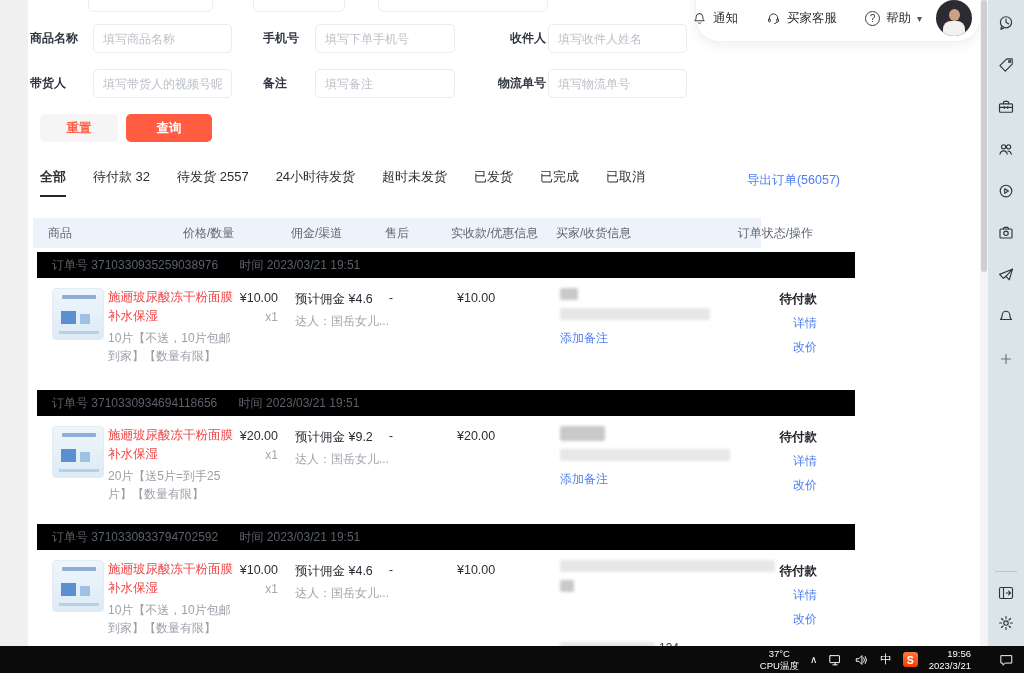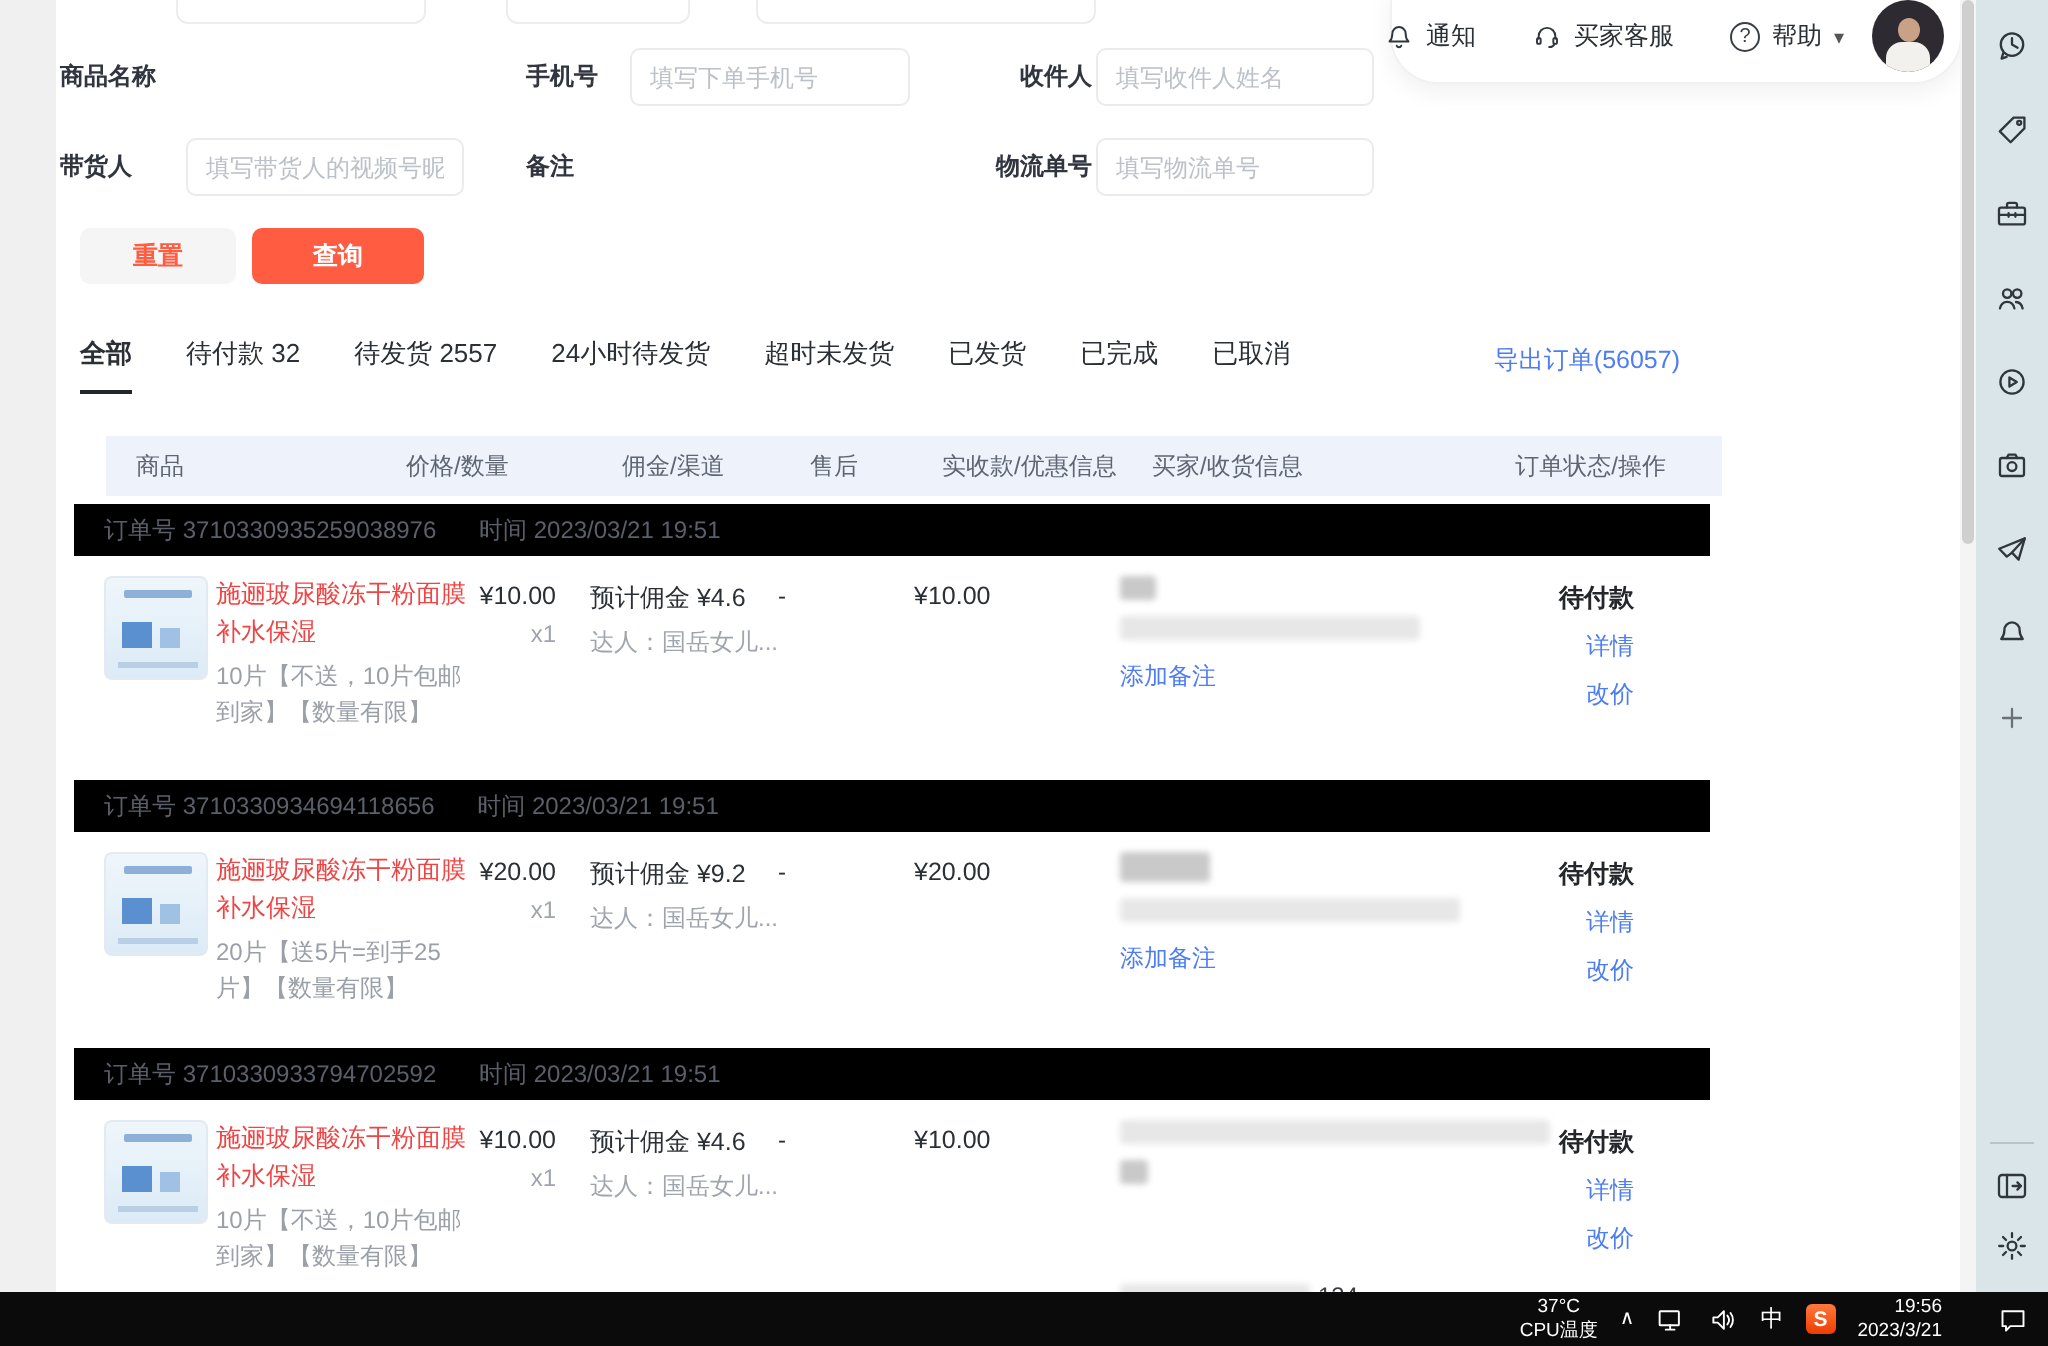--- a/index.html
+++ b/index.html
@@ -33,21 +33,21 @@
   .btn-reset{left:12px;top:114px;width:78px;background:#f5f5f5;color:#ff5c41;}
   .btn-search{left:98px;top:114px;width:86px;background:#ff5c41;color:#ffffff;}
 
   
   .tabs{position:absolute;left:12px;top:168px;display:flex;gap:27px;align-items:flex-start;}
   .tab{font-size:13px;color:#2b2f36;padding-bottom:9px;cursor:pointer;white-space:nowrap;}
   .tab.active{font-weight:700;border-bottom:2.5px solid #23262b;}
   .export-link{position:absolute;right:140px;top:172px;font-size:12.5px;color:#4d7df2;cursor:pointer;}
 
   
-  .thead{position:absolute;left:25px;top:218px;width:808px;height:30px;background:#eef2fa;font-size:12px;color:#5f6673;}
+  .thead{position:absolute;left:5px;top:218px;width:728px;height:30px;background:#eef2fa;font-size:12px;color:#5f6673;}
   .thead span{position:absolute;line-height:30px;}
   .th-product{left:15px;}
   .th-price{left:150px;width:91px;text-align:left;}
   .th-comm{left:258px;}
   .th-after{left:352px;width:35px;}
   .th-paid{left:418px;}
   .th-buyer{left:523px;}
   .th-status{left:690px;width:90px;text-align:right;}
 
   .ogroup{position:absolute;left:9px;width:818px;}
@@ -114,28 +114,30 @@
 <div class="app">
   <div class="left-strip"></div>
 
   <div class="main">
 
     <div class="cutoff" style="left:60px;width:125px;"></div>
     <div class="cutoff" style="left:225px;width:92px;"></div>
     <div class="cutoff" style="left:350px;width:170px;"></div>
 
     <span class="f-label" style="left:2px;top:24px;">商品名称</span>
+    <input class="f-input" style="left: 65px; top: 24px;" placeholder="填写商品名称">
     <span class="f-label" style="left:235px;top:24px;">手机号</span>
     <input class="f-input" style="left: 287px; top: 24px; width: 140px;" placeholder="填写下单手机号">
     <span class="f-label" style="left:482px;top:24px;">收件人</span>
     <input class="f-input" style="left: 520px; top: 24px;" placeholder="填写收件人姓名">
 
     <span class="f-label" style="left:2px;top:69px;">带货人</span>
     <input class="f-input" style="left: 65px; top: 69px;" placeholder="填写带货人的视频号昵称">
     <span class="f-label" style="left:235px;top:69px;">备注</span>
+    <input class="f-input" style="left: 287px; top: 69px; width: 140px;" placeholder="填写备注">
     <span class="f-label" style="left:470px;top:69px;">物流单号</span>
     <input class="f-input" style="left: 520px; top: 69px;" placeholder="填写物流单号">
 
     <button class="btn btn-reset">重置</button>
     <button class="btn btn-search">查询</button>
 
     <div class="tabs">
       <div class="tab active">全部</div>
       <div class="tab">待付款 32</div>
       <div class="tab">待发货 2557</div>

